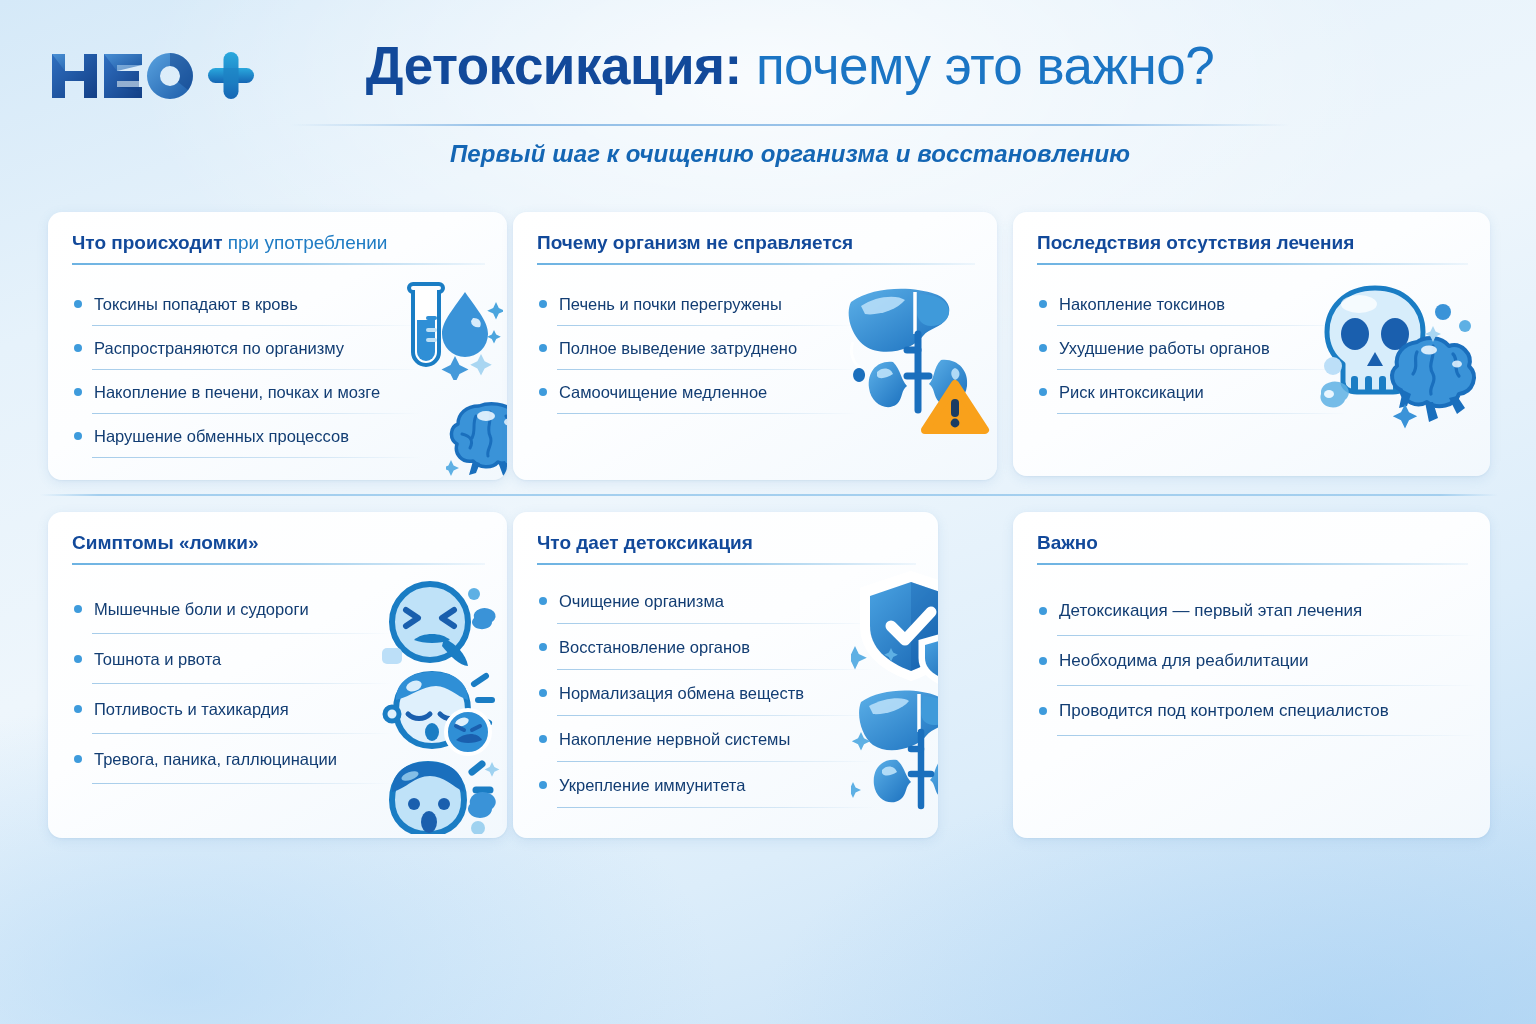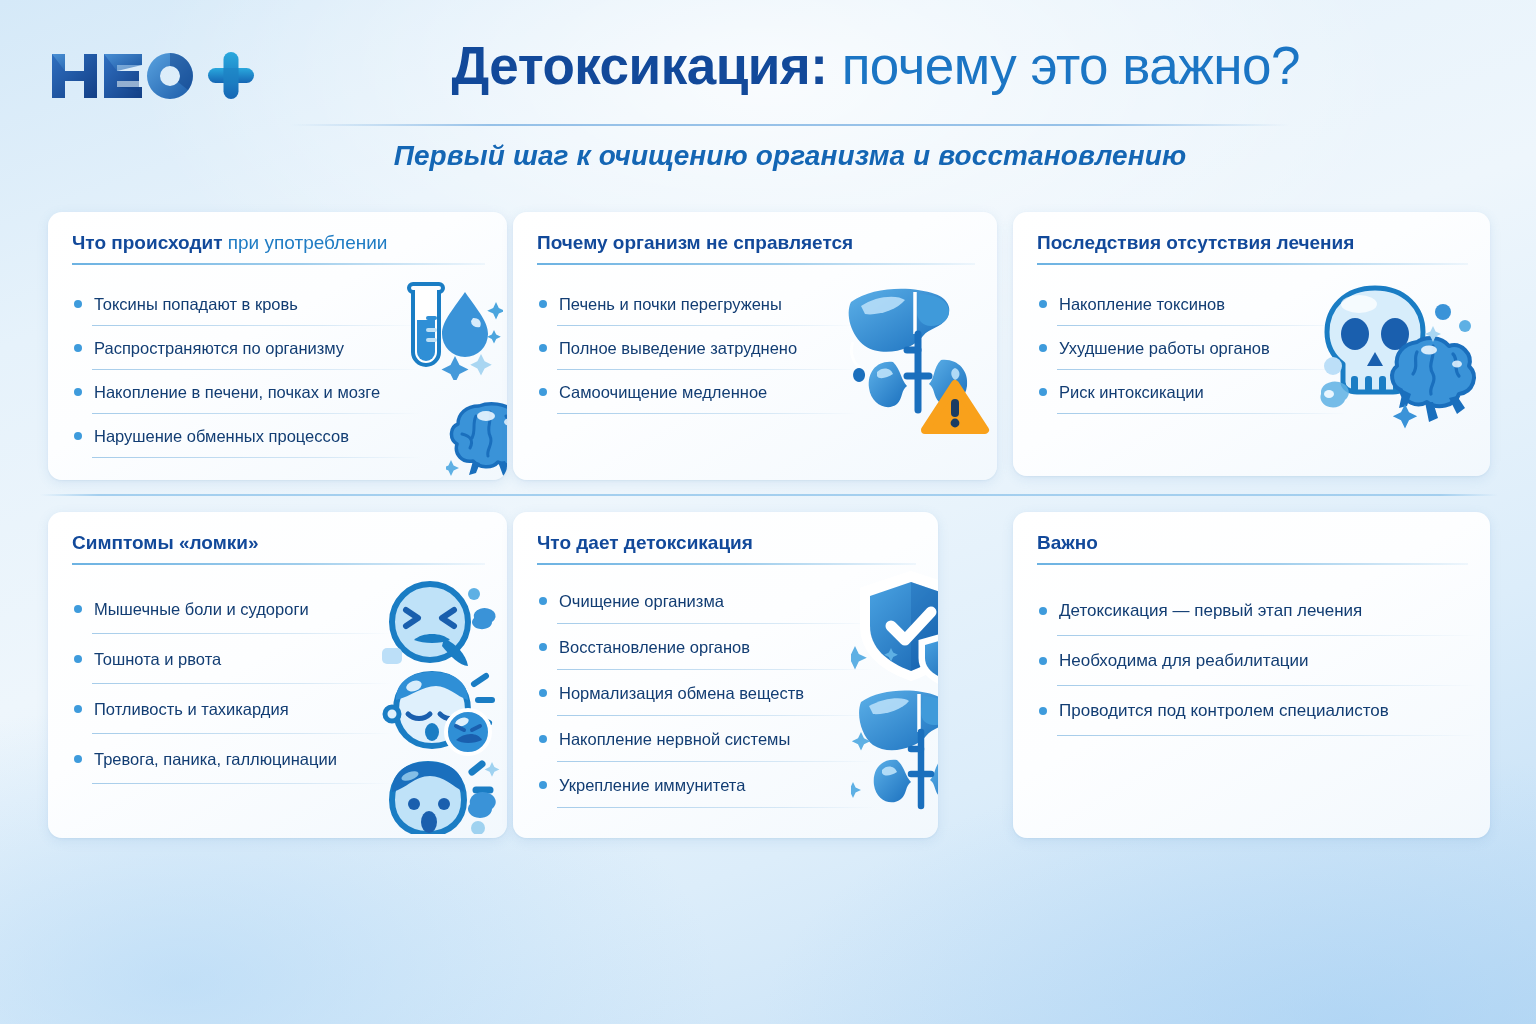--- a/index.html
+++ b/index.html
@@ -16,30 +16,30 @@
       radial-gradient(ellipse 900px 420px at 50% 8%, rgba(255,255,255,0.75), rgba(255,255,255,0) 70%),
       radial-gradient(ellipse 760px 400px at 12% 96%, rgba(168,210,244,0.55), rgba(168,210,244,0) 70%),
       radial-gradient(ellipse 820px 380px at 88% 100%, rgba(160,205,243,0.5), rgba(160,205,243,0) 72%);
     pointer-events: none;
   }
 
   
   .header { position: absolute; left: 0; top: 0; width: 1536px; height: 190px; }
   .logo { position: absolute; left: 48px; top: 48px; width: 210px; height: 56px; }
   .title-wrap { position: absolute; left: 280px; top: 38px; width: 1020px; text-align: center; }
-  .title { font-size: 53px; font-weight: 700; letter-spacing: -0.5px; line-height: 1.05; white-space: nowrap; text-align: right; }
+  .title { font-size: 53px; font-weight: 700; letter-spacing: -0.5px; line-height: 1.05; white-space: nowrap; }
   .title .t-strong { color: #12499a; font-weight: 700; }
   .title .t-light { color: #1b75c4; font-weight: 400; }
   .title-rule {
     position: absolute; left: 290px; top: 124px; width: 1000px; height: 2px;
     background: linear-gradient(90deg, rgba(140,190,232,0) 0%, rgba(120,175,225,0.75) 20%, rgba(120,175,225,0.75) 80%, rgba(140,190,232,0) 100%);
   }
   .subtitle {
     position: absolute; left: 280px; top: 140px; width: 1020px; text-align: center;
-    font-size: 28px; font-style: italic; font-weight: 700; color: #1466b4; letter-spacing: 0.1px;
+    font-size: 24px; font-style: italic; font-weight: 700; color: #1466b4; letter-spacing: 0.1px;
   }
 
   
   .grid { position: absolute; left: 0; top: 0; width: 1536px; height: 1024px; }
   .card {
     position: absolute;
     background: linear-gradient(150deg, #ffffff 0%, #fdfeff 45%, #f2f8fd 100%);
     border-radius: 14px;
     box-shadow: 0 3px 12px rgba(95,150,200,0.14), 0 1px 2px rgba(95,150,200,0.10);
     overflow: hidden;

